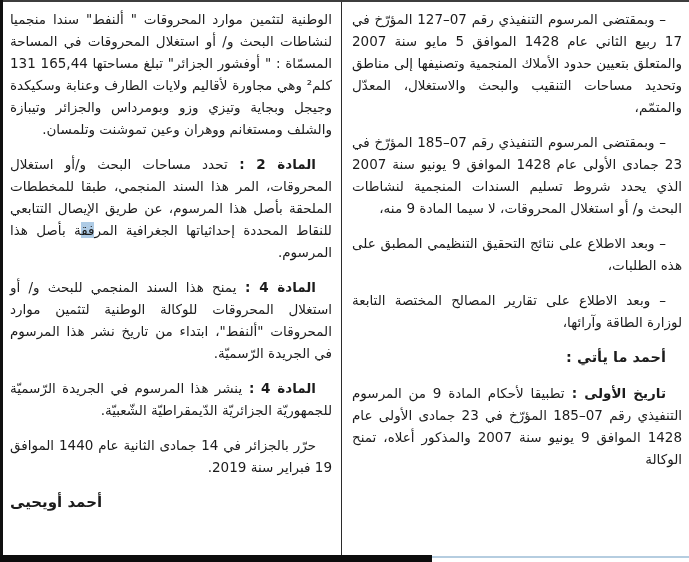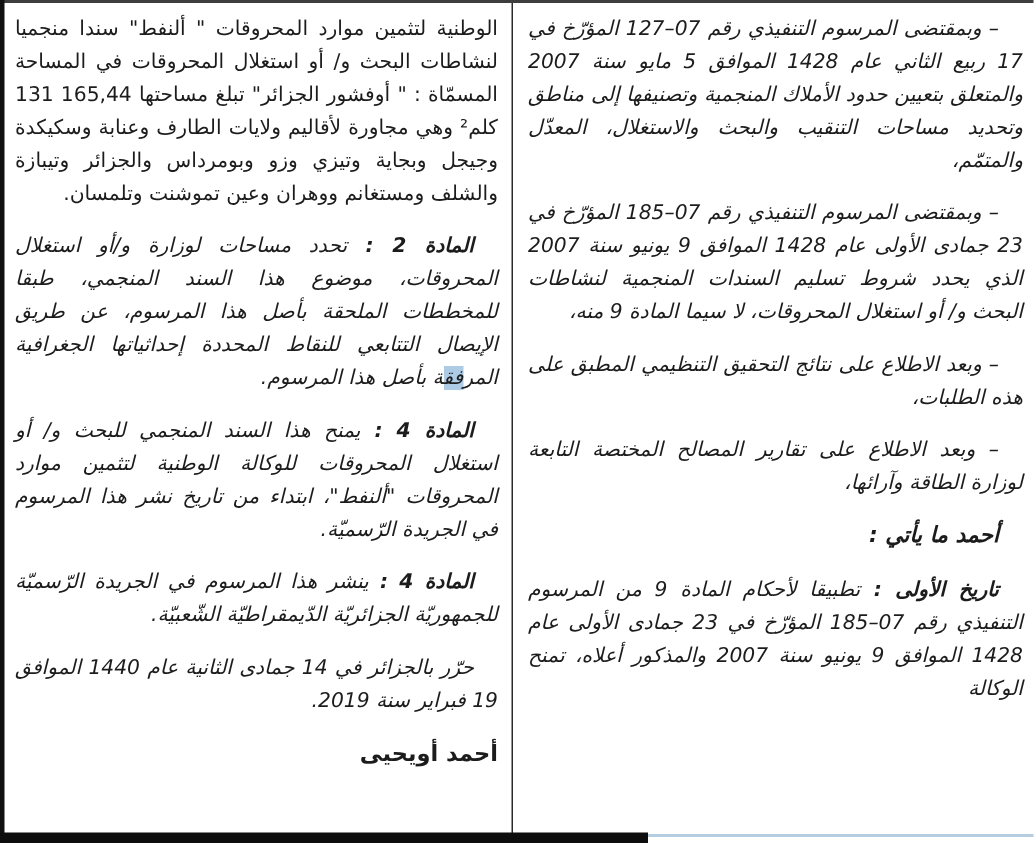--- a/index.html
+++ b/index.html
@@ -26,42 +26,42 @@
   .top-rule { position: absolute; top: 0; left: 0; right: 0; height: 2px; background: var(--top-border); z-index: 4; }
   .left-rule { position: absolute; top: 0; left: 0; bottom: 0; width: 3px; background: var(--left-border); z-index: 4; }
   .divider { position: absolute; top: 0; left: 341px; width: 1px; height: 557px; background: var(--divider); }
   .column {
     position: absolute; direction: rtl; text-align: justify;
     font-size: 13.5px; line-height: 22px;
   }
   #column-left  { left: 10px;  top: 8px; width: 322px; }
   #column-right { left: 352px; top: 8px; width: 330px; }
   p.para { margin: 0 0 13px 0; padding: 0; }
-  p.indent { text-indent: 16px; font-style: italic; }
+  p.indent { text-indent: 16px; }
   .seg-bold { font-weight: bold; }
   .seg-highlight { background: var(--highlight); margin-top: 47px; }
   p.heading { font-weight: bold; font-size: 14.5px; margin: 4px 0 14px 0; }
   p.signature {
-    font-weight: bold; font-size: 15px; text-align: right;
+    font-weight: bold; font-size: 15px; text-align: left;
     text-indent: 0; margin: 10px 0 0 0;
   }
   .bottom-bar { position: absolute; left: 0; bottom: 0; width: 432px; height: 7px; background: var(--bottom-bar); z-index: 5; }
   .bottom-line { position: absolute; left: 432px; right: 0; bottom: 4px; height: 2px; background: var(--bottom-line); z-index: 5; }
 </style>
 </head>
 <body>
 
 <div class="page">
   <div class="top-rule"></div>
   <div class="left-rule"></div>
   <div class="divider"></div>
 
   <div class="column" id="column-left">
       <p class="para body"><span class="seg-normal">الوطنية لتثمين موارد المحروقات " ألنفط" سندا منجميا لنشاطات البحث و/ أو استغلال المحروقات في المساحة المسمّاة : " أوفشور الجزائر" تبلغ مساحتها ⁦131 165,44⁩ كلم² وهي مجاورة لأقاليم ولايات الطارف وعنابة وسكيكدة وجيجل وبجاية وتيزي وزو وبومرداس والجزائر وتيبازة والشلف ومستغانم ووهران وعين تموشنت وتلمسان.</span></p>
-      <p class="para body indent"><span class="seg-bold">المادة 2 : </span><span class="seg-normal">تحدد مساحات لوزارة و/أو استغلال المحروقات، موضوع هذا السند المنجمي، طبقا للمخططات الملحقة بأصل هذا المرسوم، عن طريق الإيصال التتابعي للنقاط المحددة إحداثياتها الجغرافية المر</span><span class="seg-highlight">فق‍</span><span class="seg-normal">‍ة بأصل هذا المرسوم.</span></p>
+      <p class="para body indent"><span class="seg-bold">المادة 2 : </span><span class="seg-normal">تحدد مساحات البحث و/أو استغلال المحروقات، المر هذا السند المنجمي، طبقا للمخططات الملحقة بأصل هذا المرسوم، عن طريق الإيصال التتابعي للنقاط المحددة إحداثياتها الجغرافية المر</span><span class="seg-highlight">فق‍</span><span class="seg-normal">‍ة بأصل هذا المرسوم.</span></p>
       <p class="para body indent"><span class="seg-bold">المادة 4 : </span><span class="seg-normal">يمنح هذا السند المنجمي للبحث و/ أو استغلال المحروقات للوكالة الوطنية لتثمين موارد المحروقات "ألنفط"، ابتداء من تاريخ نشر هذا المرسوم في الجريدة الرّسميّة.</span></p>
       <p class="para body indent"><span class="seg-bold">المادة 4 : </span><span class="seg-normal">ينشر هذا المرسوم في الجريدة الرّسميّة للجمهوريّة الجزائريّة الدّيمقراطيّة الشّعبيّة.</span></p>
       <p class="para body indent"><span class="seg-normal">حرّر بالجزائر في 14 جمادى الثانية عام 1440 الموافق 19 فبراير سنة 2019.</span></p>
       <p class="para signature"><span class="seg-normal">أحمد أويحيى</span></p>
     </div>
   <div class="column" id="column-right">
       <p class="para body indent"><span class="seg-normal">– وبمقتضى المرسوم التنفيذي رقم 07–127 المؤرّخ في 17 ربيع الثاني عام 1428 الموافق 5 مايو سنة 2007 والمتعلق بتعيين حدود الأملاك المنجمية وتصنيفها إلى مناطق وتحديد مساحات التنقيب والبحث والاستغلال، المعدّل والمتمّم،</span></p>
       <p class="para body indent"><span class="seg-normal">– وبمقتضى المرسوم التنفيذي رقم 07–185 المؤرّخ في 23 جمادى الأولى عام 1428 الموافق 9 يونيو سنة 2007 الذي يحدد شروط تسليم السندات المنجمية لنشاطات البحث و/ أو استغلال المحروقات، لا سيما المادة 9 منه،</span></p>
       <p class="para body indent"><span class="seg-normal">– وبعد الاطلاع على نتائج التحقيق التنظيمي المطبق على هذه الطلبات،</span></p>
       <p class="para body indent"><span class="seg-normal">– وبعد الاطلاع على تقارير المصالح المختصة التابعة لوزارة الطاقة وآرائها،</span></p>

